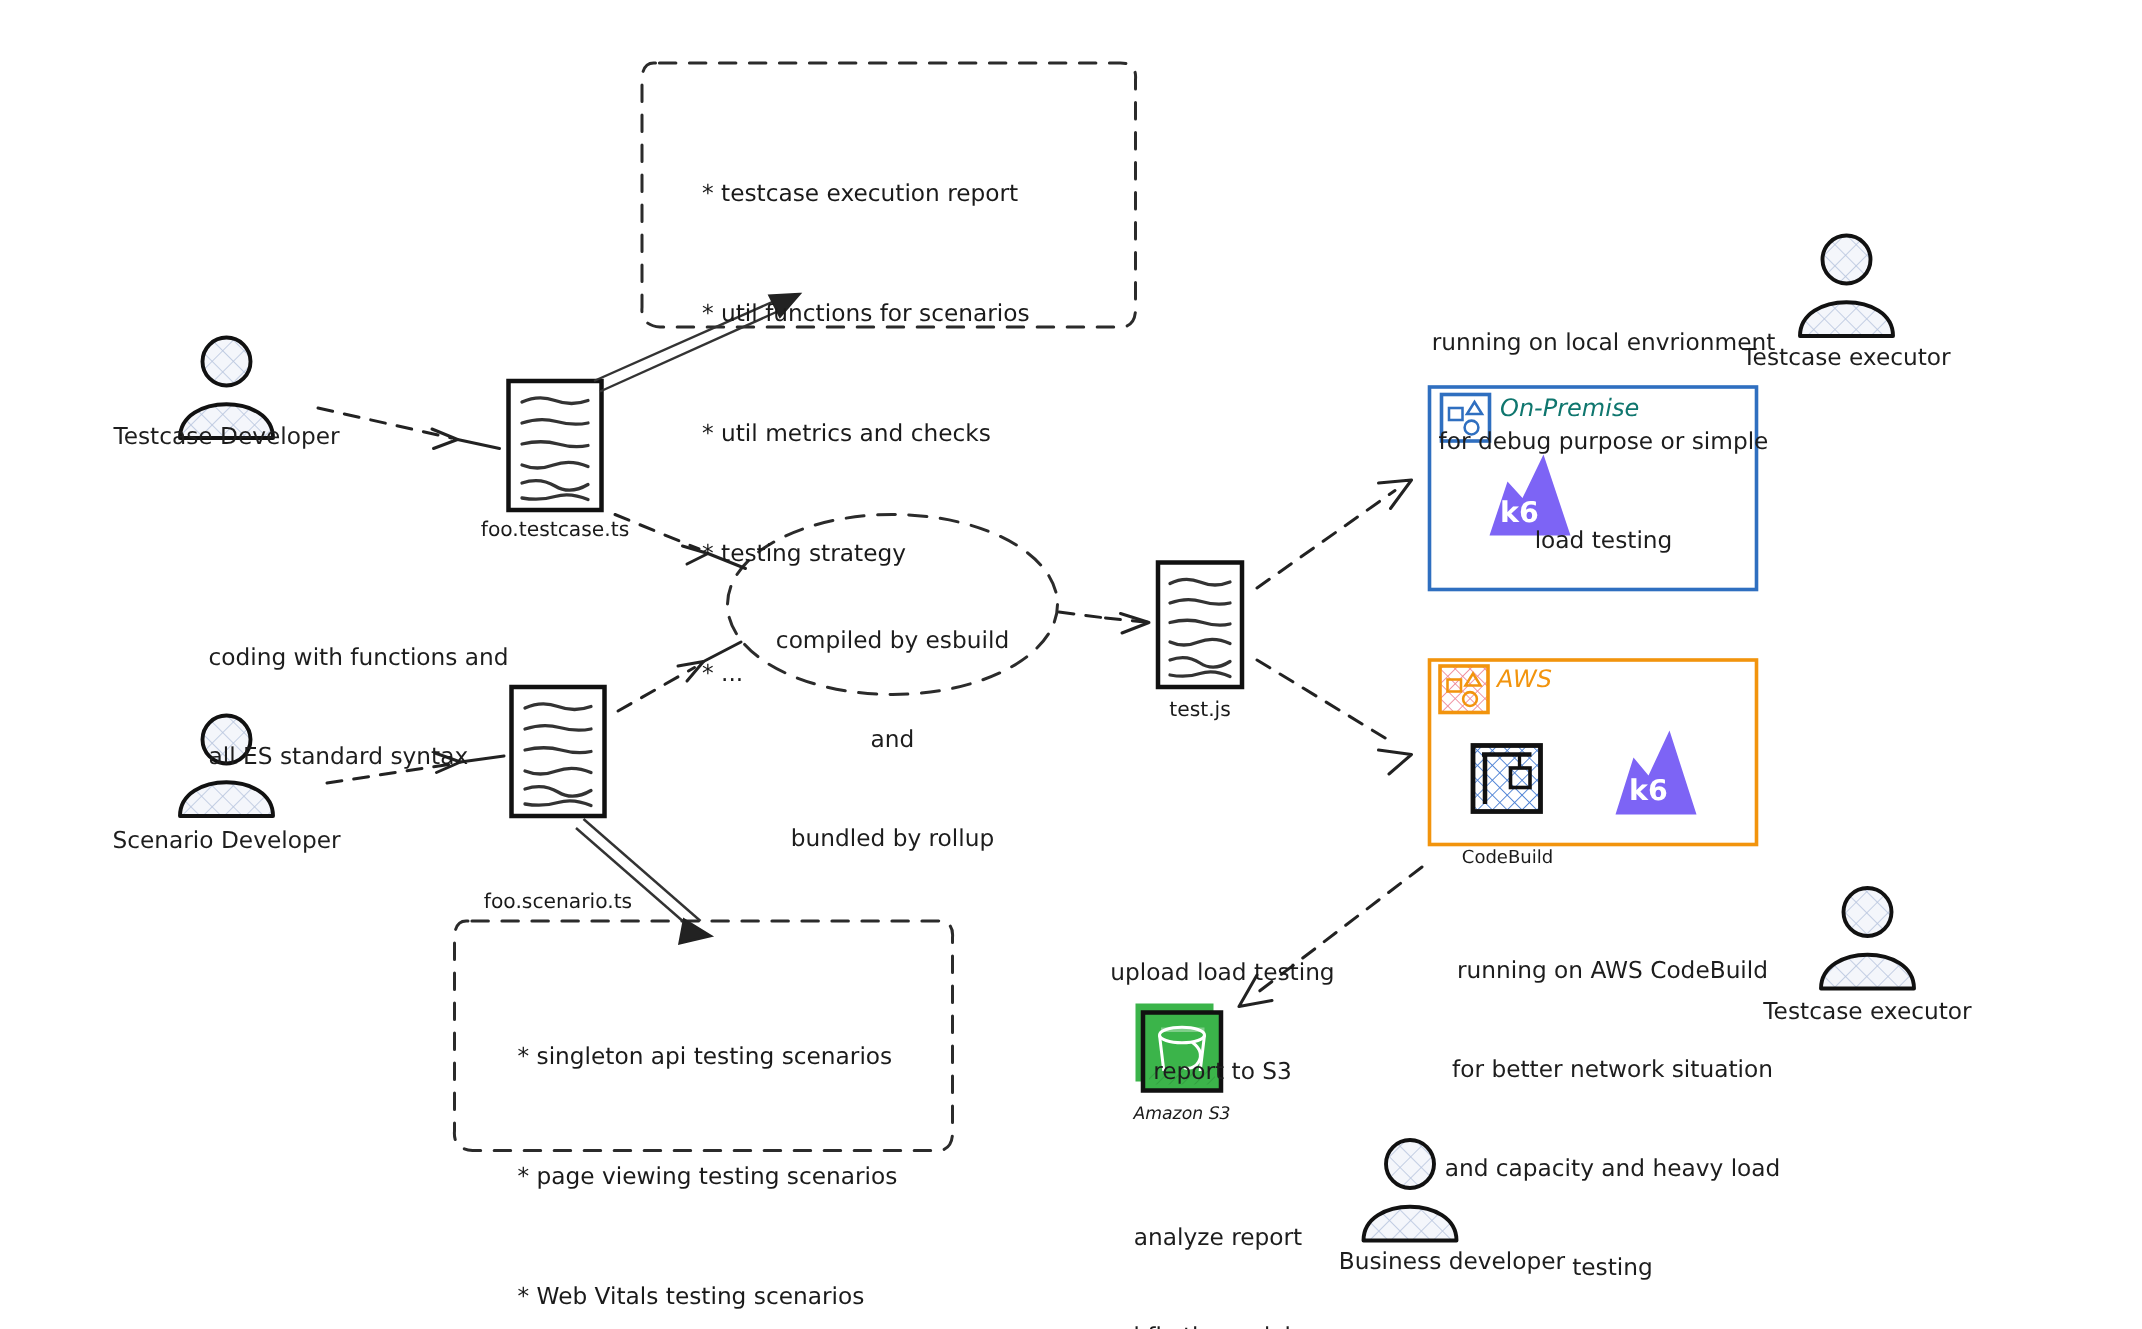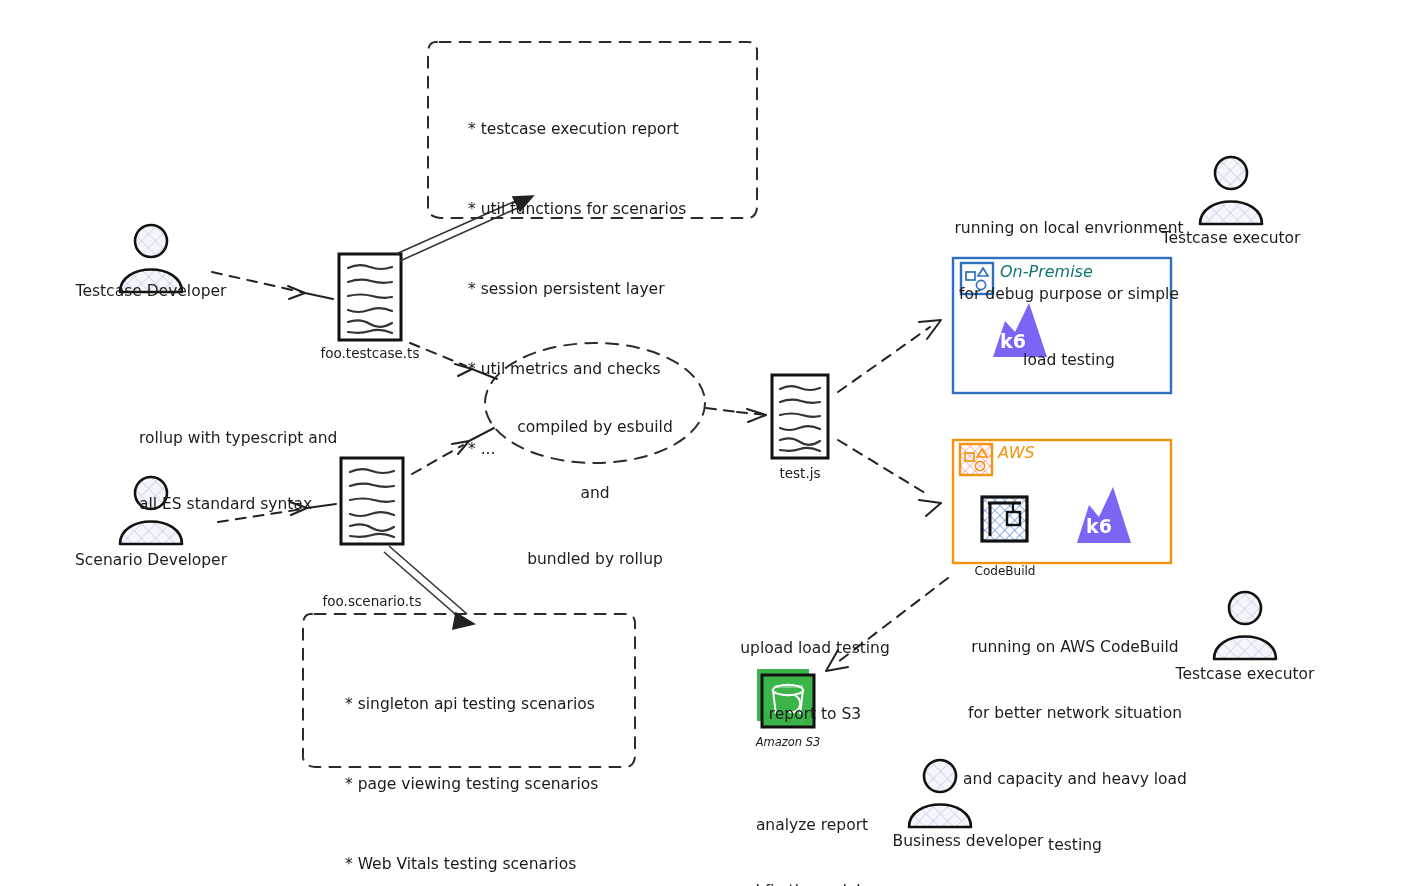--- a/index.html
+++ b/index.html
@@ -216,22 +216,22 @@
       <path d="M773 690 L776 715 q12 5 24 0 L803 690" fill="none" stroke="#ffffff" stroke-width="2" stroke-linejoin="round"></path>
       <path d="M795 695 q8 6 4 13 q-3 5 -9 4" fill="none" stroke="#ffffff" stroke-width="2" stroke-linecap="round"></path>
       <rect x="766" y="714" width="44" height="9" fill="url(#hatchGreen)"></rect>
     </g>
 
   </svg>
 
   <div class="bullets" style="left:468px;top:63px;">
     <div>* testcase execution report</div>
     <div>* util functions for scenarios</div>
-    <div>* session persistent layer</div>
     <div>* util metrics and checks</div>
+    <div>* testing strategy</div>
     <div>* ...</div>
   </div>
 
   <div class="bullets" style="left:345px;top:638px;">
     <div>* singleton api testing scenarios</div>
     <div>* page viewing testing scenarios</div>
     <div>* Web Vitals testing scenarios</div>
     
   </div>
 
@@ -239,21 +239,21 @@
 
   <div class="txt c" style="left:151px;top:549px;">Scenario Developer</div>
 
   <div class="caption" style="left:370px;top:345px;">foo.testcase.ts</div>
 
   <div class="caption" style="left:372px;top:549px;margin-top:44px;">foo.scenario.ts</div>
 
   <div class="caption" style="left:800px;top:465px;">test.js</div>
 
   <div class="txt l" style="left:139px;top:383px;">
-    <div>rollup with typescript and</div>
+    <div>coding with functions and</div>
     <div>all ES standard syntax</div>
   </div>
 
   <div class="txt c" style="left:595px;top:372px;">
     <div>compiled by esbuild</div>
     <div>and</div>
     <div>bundled by rollup</div>
   </div>
 
   <div class="txt c" style="left:1069px;top:173px;">

